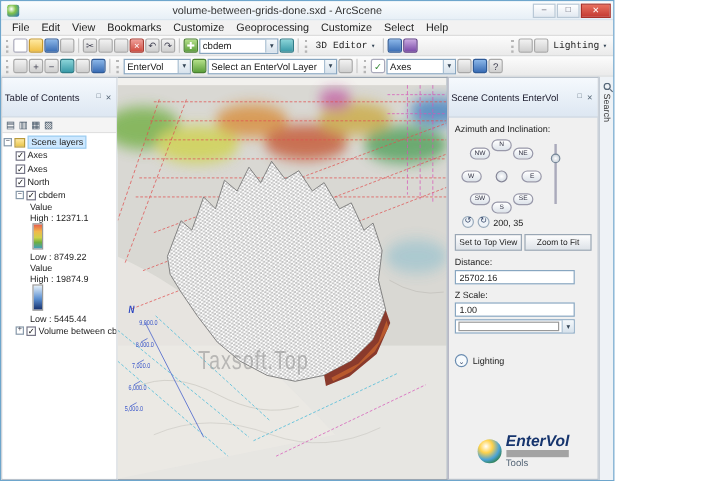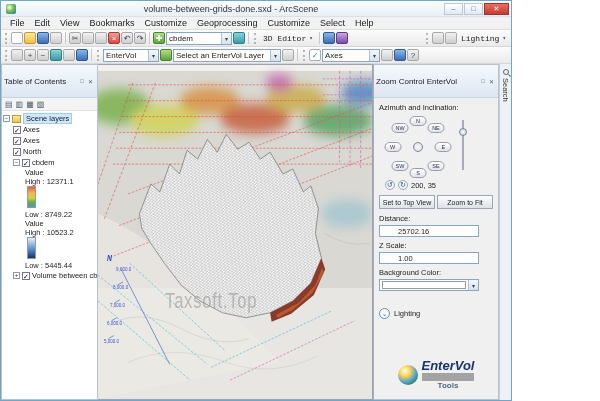--- a/index.html
+++ b/index.html
@@ -101,34 +101,34 @@
   .slider-handle { position:absolute; left:2px; top:12px; width:8px; height:8px; border-radius:50%;
                    border:1px solid #789; background:radial-gradient(#fff,#b9c4cf); }
   .az-val { display:flex; align-items:center; gap:3px; margin-left:6px; }
   .refresh { width:10px; height:10px; border:1px solid #9ab; border-radius:50%; background:#eef3f8;
              font-size:7px; line-height:8px; color:#346; display:flex; align-items:center; justify-content:center; }
   .btn-row { display:flex; gap:2px; margin:3px 0 1px; }
   .btn { flex:1; height:14px; border:1px solid #9aa7b5; background:linear-gradient(#fdfdfd,#dde2e8);
          font-size:7px; display:flex; align-items:center; justify-content:center; color:#222; white-space:nowrap; }
   .field-label { margin-top:2px; }
   .input { width:100px; height:12px; border:1px solid #88a6c0; background:#fff; display:flex;
-           align-items:center; padding:0 18px; font-size:7.5px; }
+           align-items:center; padding:0 3px; font-size:7.5px; }
   .bg-select { width:100px; height:12px; border:1px solid #88a6c0; background:#fff; display:flex; align-items:center; }
   .bg-swatch { flex:1; height:8px; margin:0 2px; background:#fff; border:1px solid #999; }
   .bg-select .arrow { width:10px; height:100%; background:linear-gradient(#f4f8fb,#d7e2ec);
                       border-left:1px solid #a9bfd2; font-size:6px; color:#345; display:flex;
                       align-items:center; justify-content:center; }
   .section-row { display:flex; align-items:center; gap:4px; margin-top:15px; }
   .circ-chev { width:11px; height:11px; border:1px solid #6a8cb0; border-radius:50%; background:#f6fafd;
                font-size:6px; color:#346; display:flex; align-items:center; justify-content:center; }
   .logo { margin-top:auto; display:flex; align-items:center; justify-content:center; gap:4px; padding:6px 2px; }
   .logo-sphere { width:20px; height:20px; border-radius:50%;
                  background:radial-gradient(circle at 35% 30%, #ffffff 0%, #ffd24a 28%, #4aa3d8 58%, #2d7a3a 82%, #16346d 100%); }
   .logo-name { font-size:13px; font-style:italic; font-weight:bold; color:var(--logo-navy,#16346d); line-height:12px; }
-  .logo-sub { display:block; font-size:8px; color:#567; text-align:center; border-top:8px solid #a3a3a3; margin-top:1px;font-weight:bold; }
+  .logo-sub { display:block; font-size:8px; color:#567; text-align:left; border-top:6px solid #a3a3a3; margin-top:1px; }
 
   
   .sidetab { width:12px; flex:0 0 auto; background:#eef2f6; border-left:1px solid #c5cdd6; display:flex;
              flex-direction:column; align-items:center; padding-top:5px; gap:3px; }
   .mag { width:6px; height:6px; border:1px solid #567; border-radius:50%; position:relative; }
   .mag::after { content:""; position:absolute; width:3px; height:1px; background:#567;
                 transform:rotate(45deg); left:4px; top:5px; }
   .sidetab-text { writing-mode:vertical-rl; font-size:7.5px; color:#333; }
 </style>
 </head>
@@ -271,21 +271,21 @@
         <div class="trow ramp-row ind2">
           <span class="ramp ramp-cbdem"></span>
         </div>
         <div class="trow legend-row ind2">
           <span>Low : 8749.22</span>
         </div>
         <div class="trow legend-row ind2">
           <span>Value</span>
         </div>
         <div class="trow legend-row ind2">
-          <span>High : 10523.2</span>
+          <span>High : 19874.9</span>
         </div>
         <div class="trow ramp-row ind2">
           <span class="ramp ramp-pit"></span>
         </div>
         <div class="trow legend-row ind2">
           <span>Low : 5445.44</span>
         </div>
         <div class="trow ind1">
           <span class="expander">+</span>
           <span class="cb checked"></span>
@@ -378,21 +378,21 @@
           <text x="8" y="280">5,000.0</text>
         </g>
         <text class="north-text" x="12" y="198">N</text>
 
         <text class="wm" x="150" y="245" text-anchor="middle">Taxsoft.Top</text>
       </svg>
     </div>
 
     <div class="panel">
       <div class="dock-header">
-        <span>Zoom Control EnterVol</span>
+        <span>Scene Contents EnterVol</span>
         <span class="hic">□</span>
         <span class="hic">✕</span>
       </div>
       <div class="panel-body">
         <span class="field-label">Azimuth and Inclination:</span>
 
         <div class="az-row">
           <div class="compass">
             <span class="cp" style="left:50%;top:8%">N</span>
             <span class="cp" style="left:79%;top:20%">NE</span>
@@ -423,21 +423,20 @@
         <span class="field-label">Distance:</span>
         <div class="input">
           <span>25702.16</span>
         </div>
 
         <span class="field-label">Z Scale:</span>
         <div class="input">
           <span>1.00</span>
         </div>
 
-        <span class="field-label">Background Color:</span>
         <div class="bg-select">
           <span class="bg-swatch"></span>
           <span class="arrow">▾</span>
         </div>
 
         <div class="section-row">
           <span class="circ-chev">⌄</span>
           <span>Lighting</span>
         </div>
 

